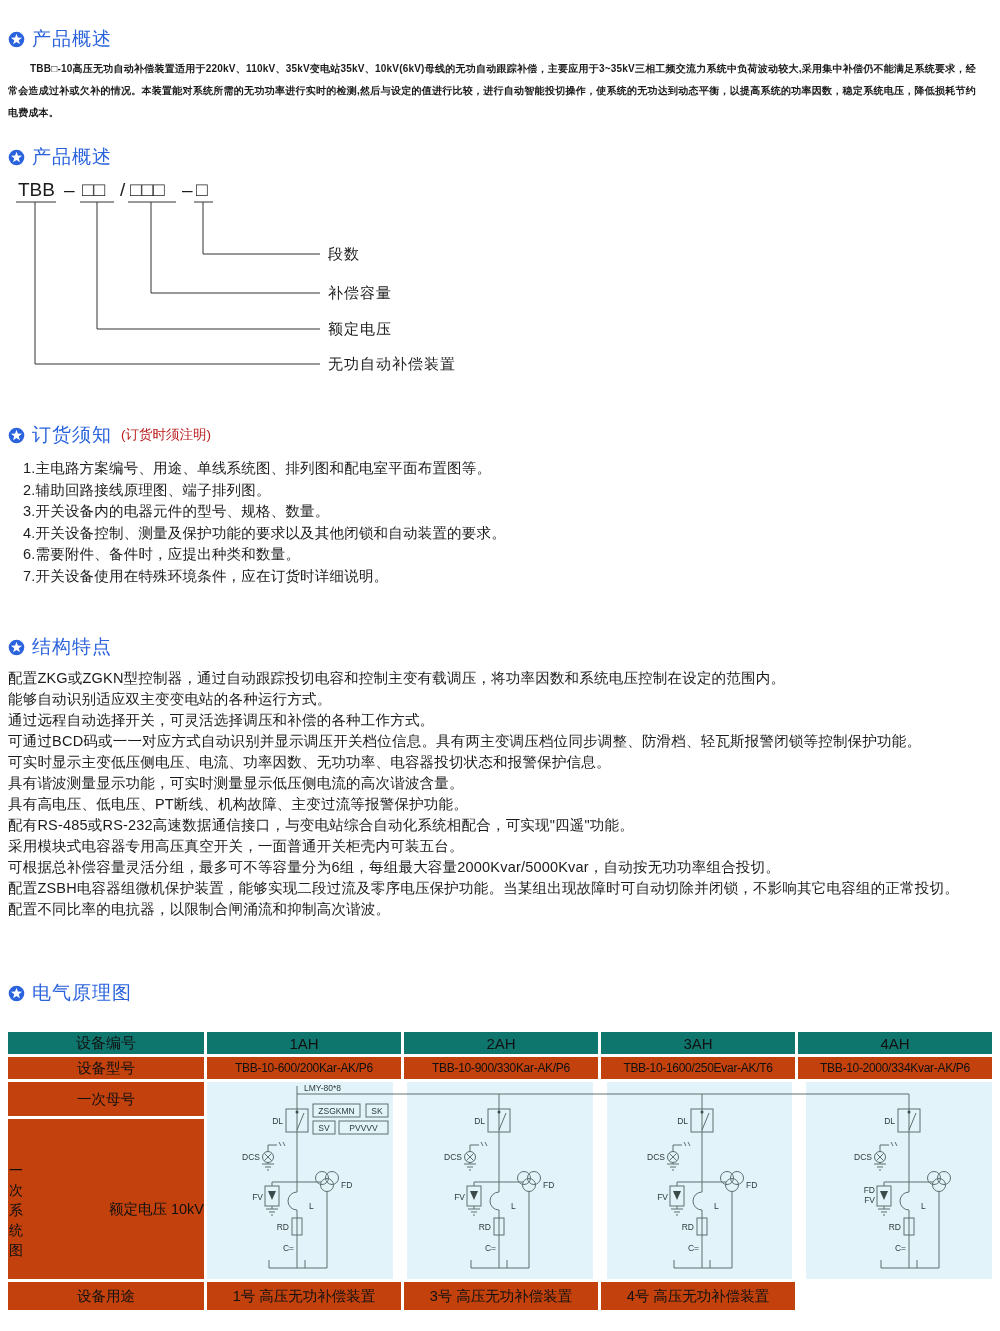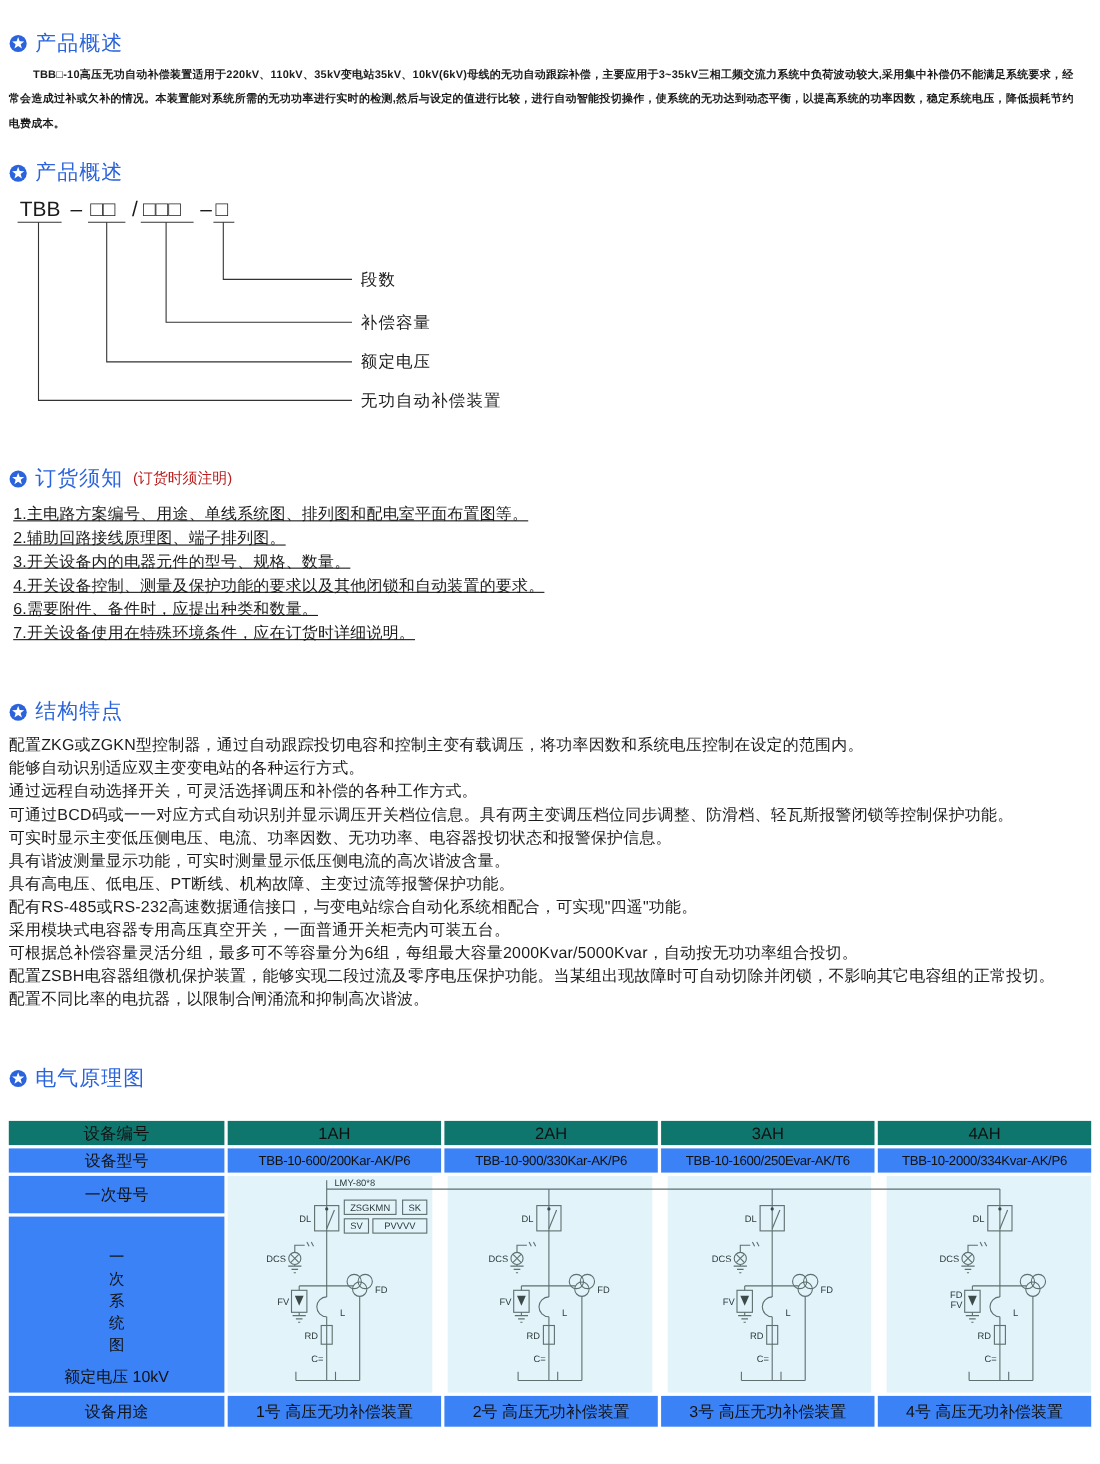--- a/index.html
+++ b/index.html
@@ -22,41 +22,41 @@
   .para{
     font-size:10px;line-height:22px;text-align:justify;
     text-indent:2.2em;margin:4px 0 0 0;letter-spacing:0.2px;font-weight:bold;
   }
   
   .model-diagram{display:block;margin:2px 0 0 0;}
   .model-diagram text.code{font-size:19px;fill:#1b1b1b;}
   .model-diagram text.lbl{font-size:15px;fill:#1b1b1b;letter-spacing:1px;}
   .model-diagram line,.model-diagram path{stroke:#333333;stroke-width:1;fill:none;}
   
-  .plain-list{margin:10px 0 0 4px;text-decoration:underline;}
+  .plain-list{margin:10px 0 0 15px;}
   .plain-list .li{font-size:14.5px;line-height:21.5px;letter-spacing:0.2px;}
-  .features{margin:8px 0 3px 0;}
+  .features{margin:8px 0 16px 0;}
   .features .li{font-size:14.5px;line-height:21px;text-align:justify;letter-spacing:0.2px;} .sp2{height:46px;} .sp3{height:47px;} .sp4{height:44px;} .sp5{height:20px;}
   
   .stable{
     display:grid;
     grid-template-columns:196px repeat(4,1fr);
     grid-template-rows:22px 22px 34px 160px 28px;
     gap:3px;
     width:984px;
   }
   .cell{
-    background:#3b82f6;
+    background:#c2410c;
     display:flex;align-items:center;justify-content:center;
     font-size:14.5px;color:#111;
   }
   .cell.head{background:#0f766e;font-size:15px;}
   .cell.model{font-size:12px;letter-spacing:-0.3px;}
   .cell.tall{
-    flex-direction:column;justify-content:space-between;
+    flex-direction:row;justify-content:space-between;
     padding:26px 0 5px 0;box-sizing:border-box;
   }
   .vert-label{
     width:16px;line-height:20px;font-size:14px;
     word-break:break-all;text-align:center;
   }
   .rated{font-size:14.5px;}
   .schem-cell{
     grid-column:2 / 6;grid-row:3 / 5;
     position:relative;display:flex;gap:14px;
@@ -260,19 +260,18 @@
       </svg>
     </div>
 
     <div class="cell tall">
       <div class="vert-label">一次系统图</div>
       <div class="rated">额定电压 10kV</div>
     </div>
 
     <div class="cell">设备用途</div>
     <div class="cell">1号 高压无功补偿装置</div>
-    <div class="cell">2号 高压无功补偿装置</div>
     <div class="cell">3号 高压无功补偿装置</div>
     <div class="cell">4号 高压无功补偿装置</div>
   </div>
 
 </div>
 </div>
 
 </body></html>

